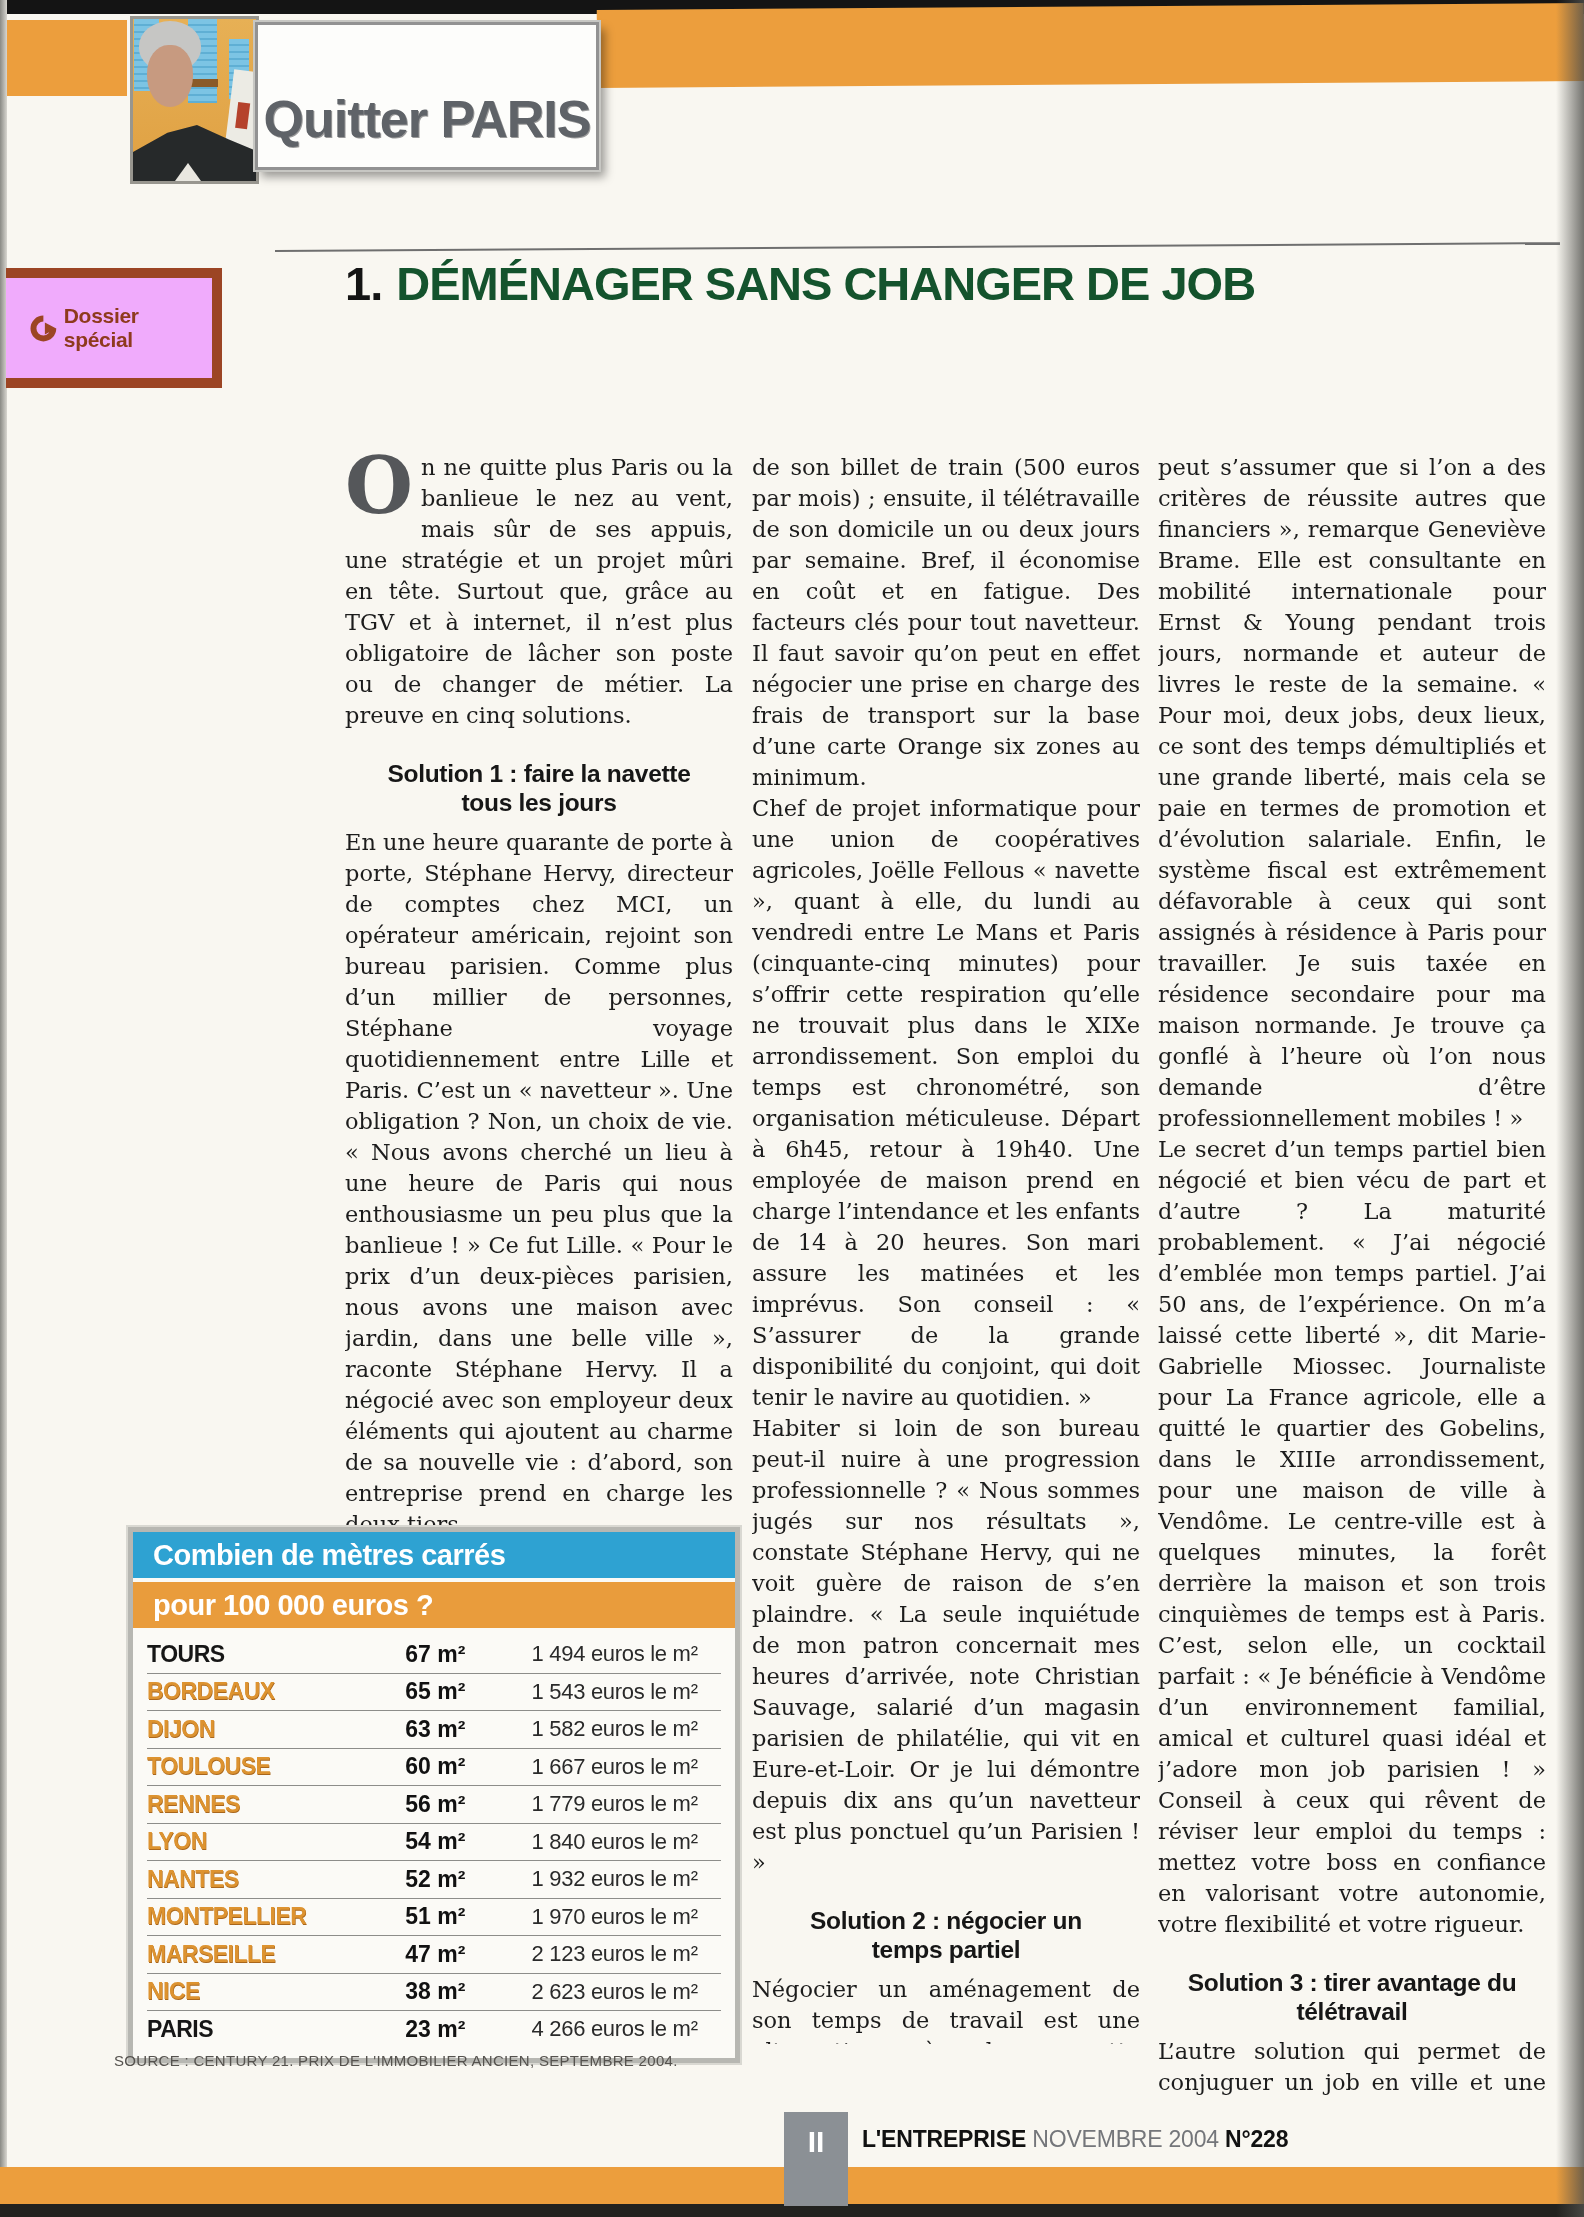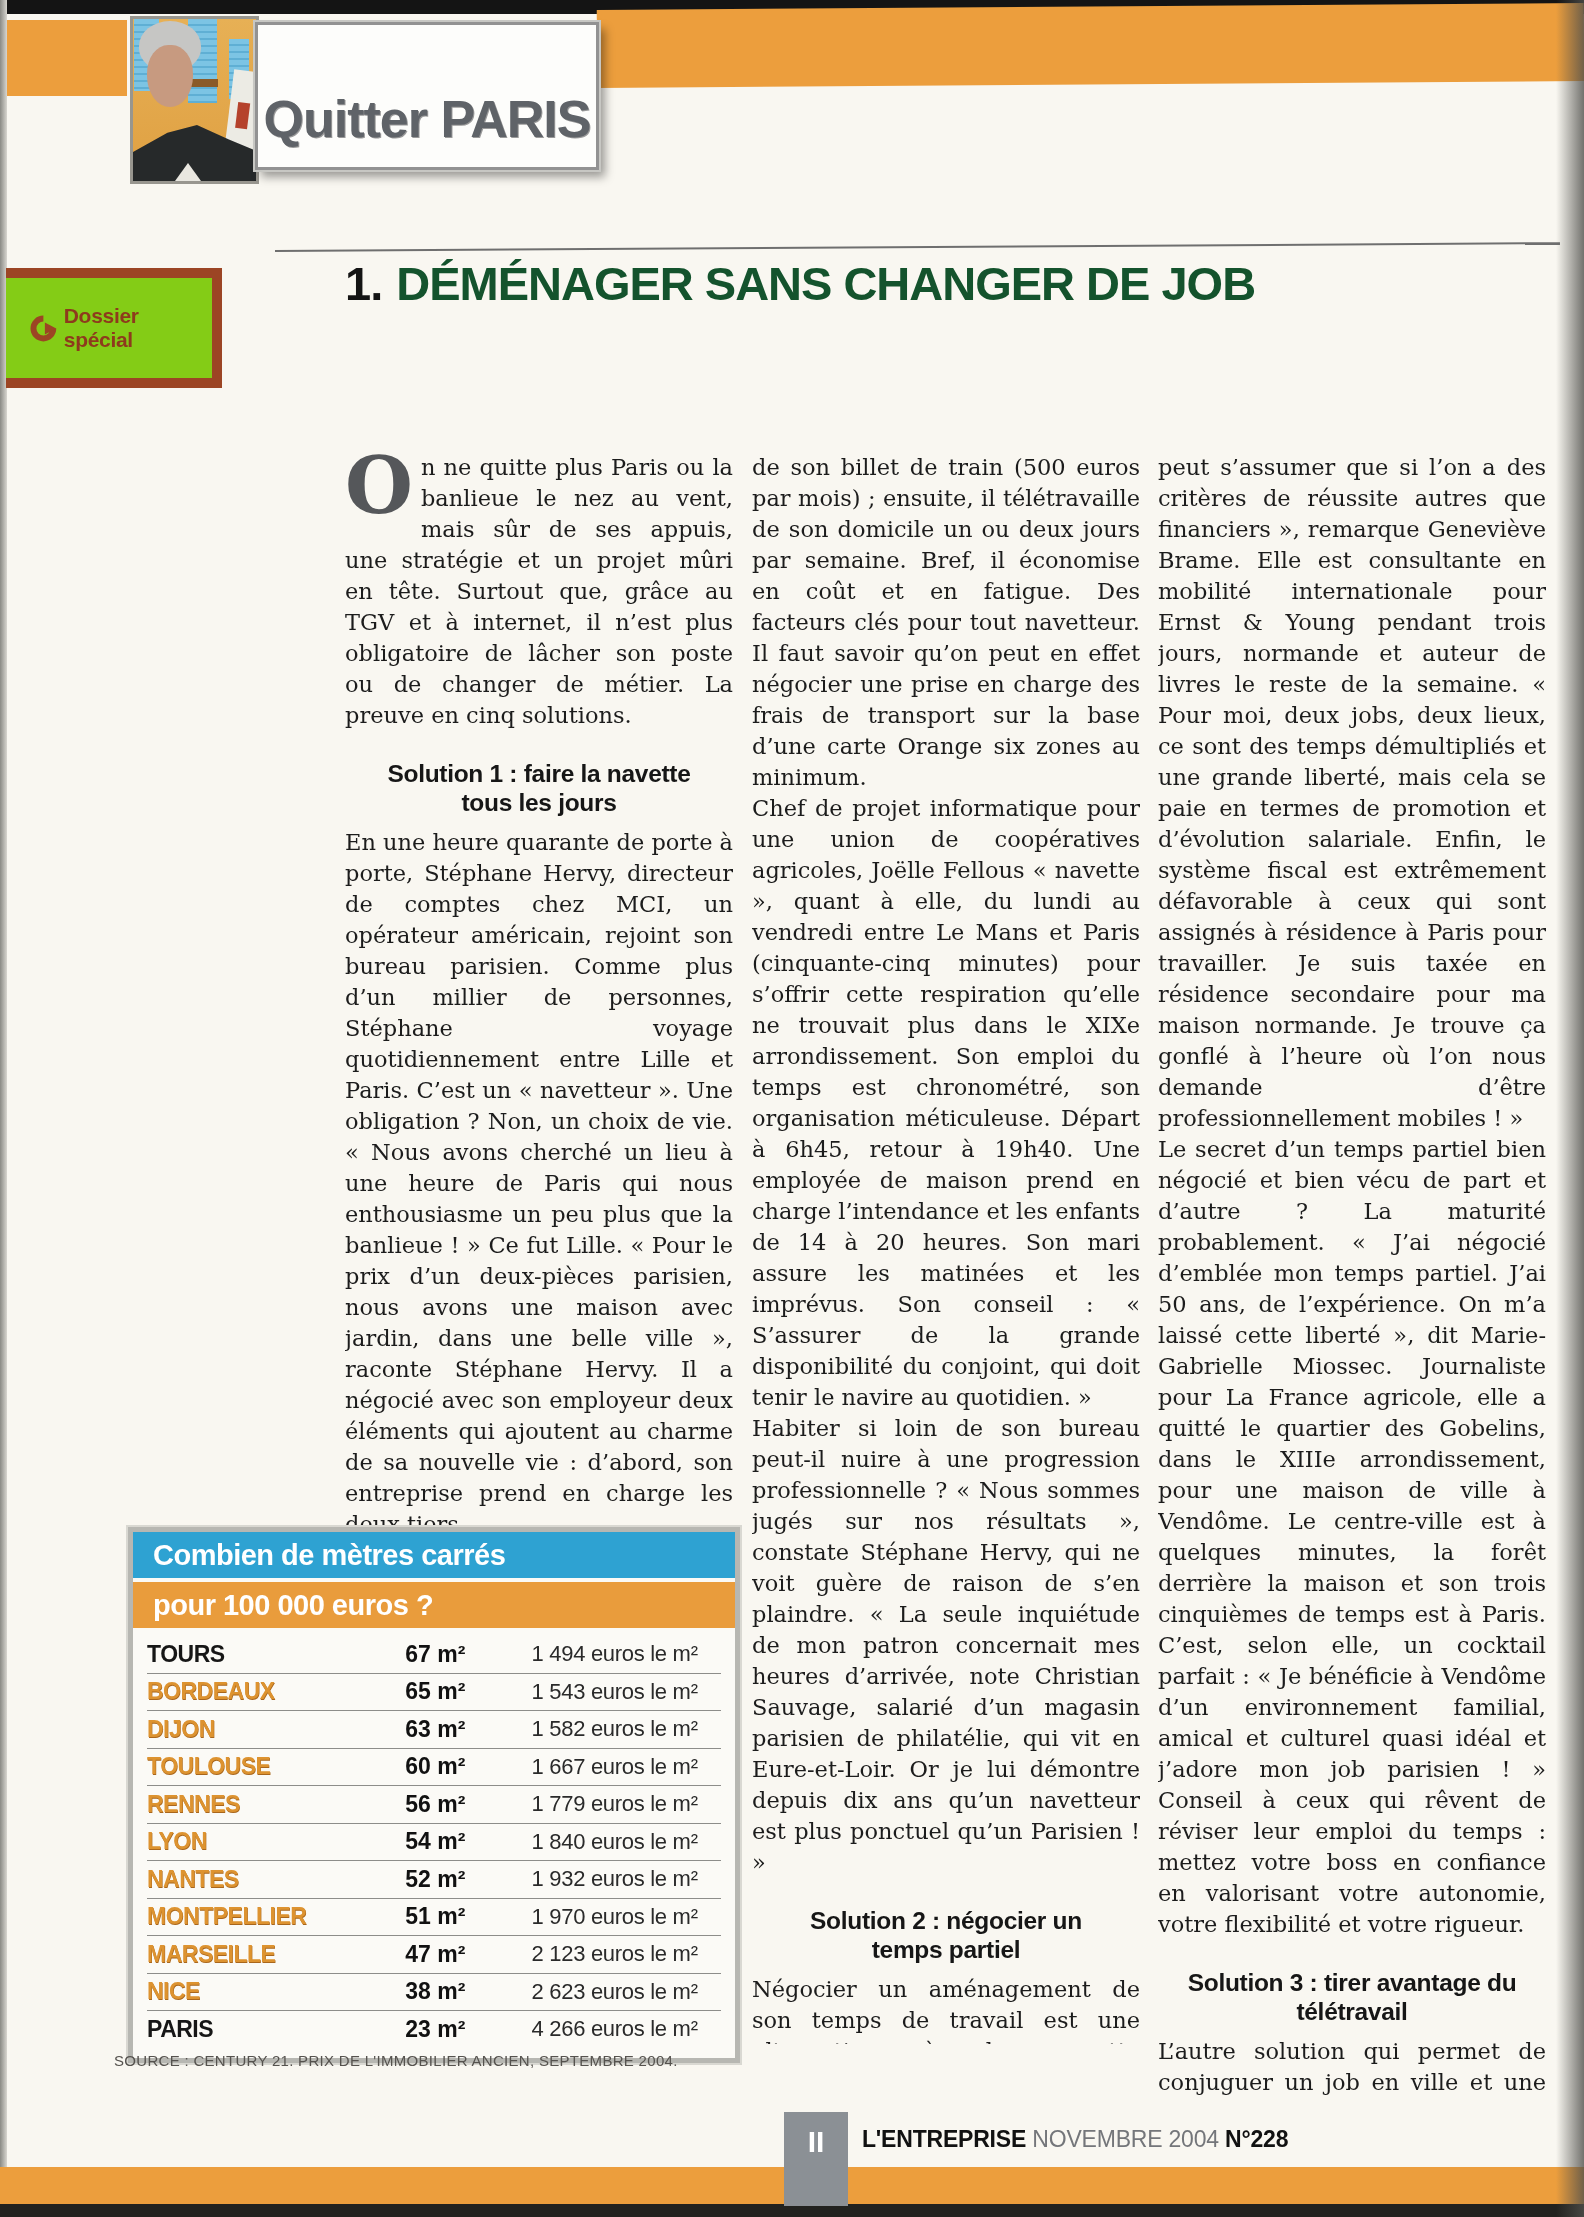--- a/index.html
+++ b/index.html
@@ -33,21 +33,21 @@
   .photo .jacket{position:absolute;left:0;bottom:0;width:100%;height:56px;background:#26292a;
         clip-path:polygon(0 100%,0 48%,28% 14%,52% 0,78% 26%,100% 46%,100% 100%);}
   .photo .tee{position:absolute;left:42px;bottom:0;width:26px;height:18px;background:#e9e7e0;
         clip-path:polygon(0 100%,50% 0,100% 100%);}
   .titlebox{position:absolute;left:255px;top:22px;width:344px;height:148px;background:#fdfdfb;
         border:3px solid #929292;outline:2px solid #c7c7c3;box-shadow:6px 7px 9px rgba(0,0,0,.38);
         display:flex;align-items:flex-end;justify-content:center;padding-bottom:18px;box-sizing:border-box;}
   .titlebox span{font-family:"Liberation Sans",sans-serif;font-weight:bold;font-size:52px;
         letter-spacing:-1px;color:#5f6368;text-shadow:1px 1px 0 #9a9a9a;}
   
-  .dossier{position:absolute;left:6px;top:268px;width:206px;height:100px;background:#84cc16;
+  .dossier{position:absolute;left:6px;top:268px;width:206px;height:100px;background:#f0abfc;
         border-top:10px solid #9C4524;border-right:10px solid #9C4524;border-bottom:10px solid #9C4524;
         display:flex;align-items:center;}
   .dossier .lbl{display:flex;align-items:center;gap:7px;padding-left:24px;}
   .dossier .lbl b{font-family:"Liberation Sans",sans-serif;font-weight:bold;font-size:21px;
         letter-spacing:-0.3px;color:#8e3a1d;}
   
   .rule{position:absolute;left:275px;top:250px;width:1285px;height:2px;background:#6f6f6f;
         transform:rotate(-0.35deg);transform-origin:left center;}
   .headline{position:absolute;left:345px;top:256px;width:1200px;font-family:"Liberation Sans",sans-serif;
         font-weight:bold;font-size:47px;letter-spacing:-1px;white-space:nowrap;}

